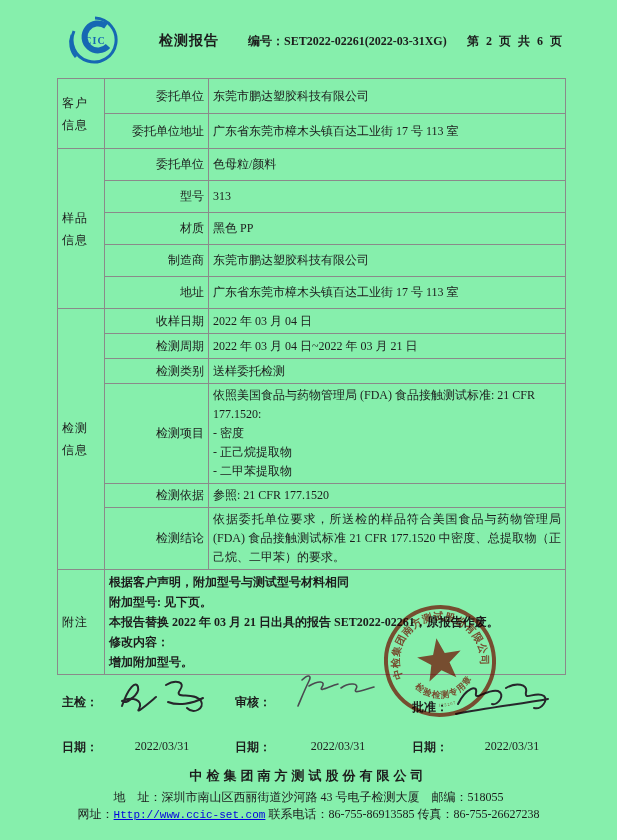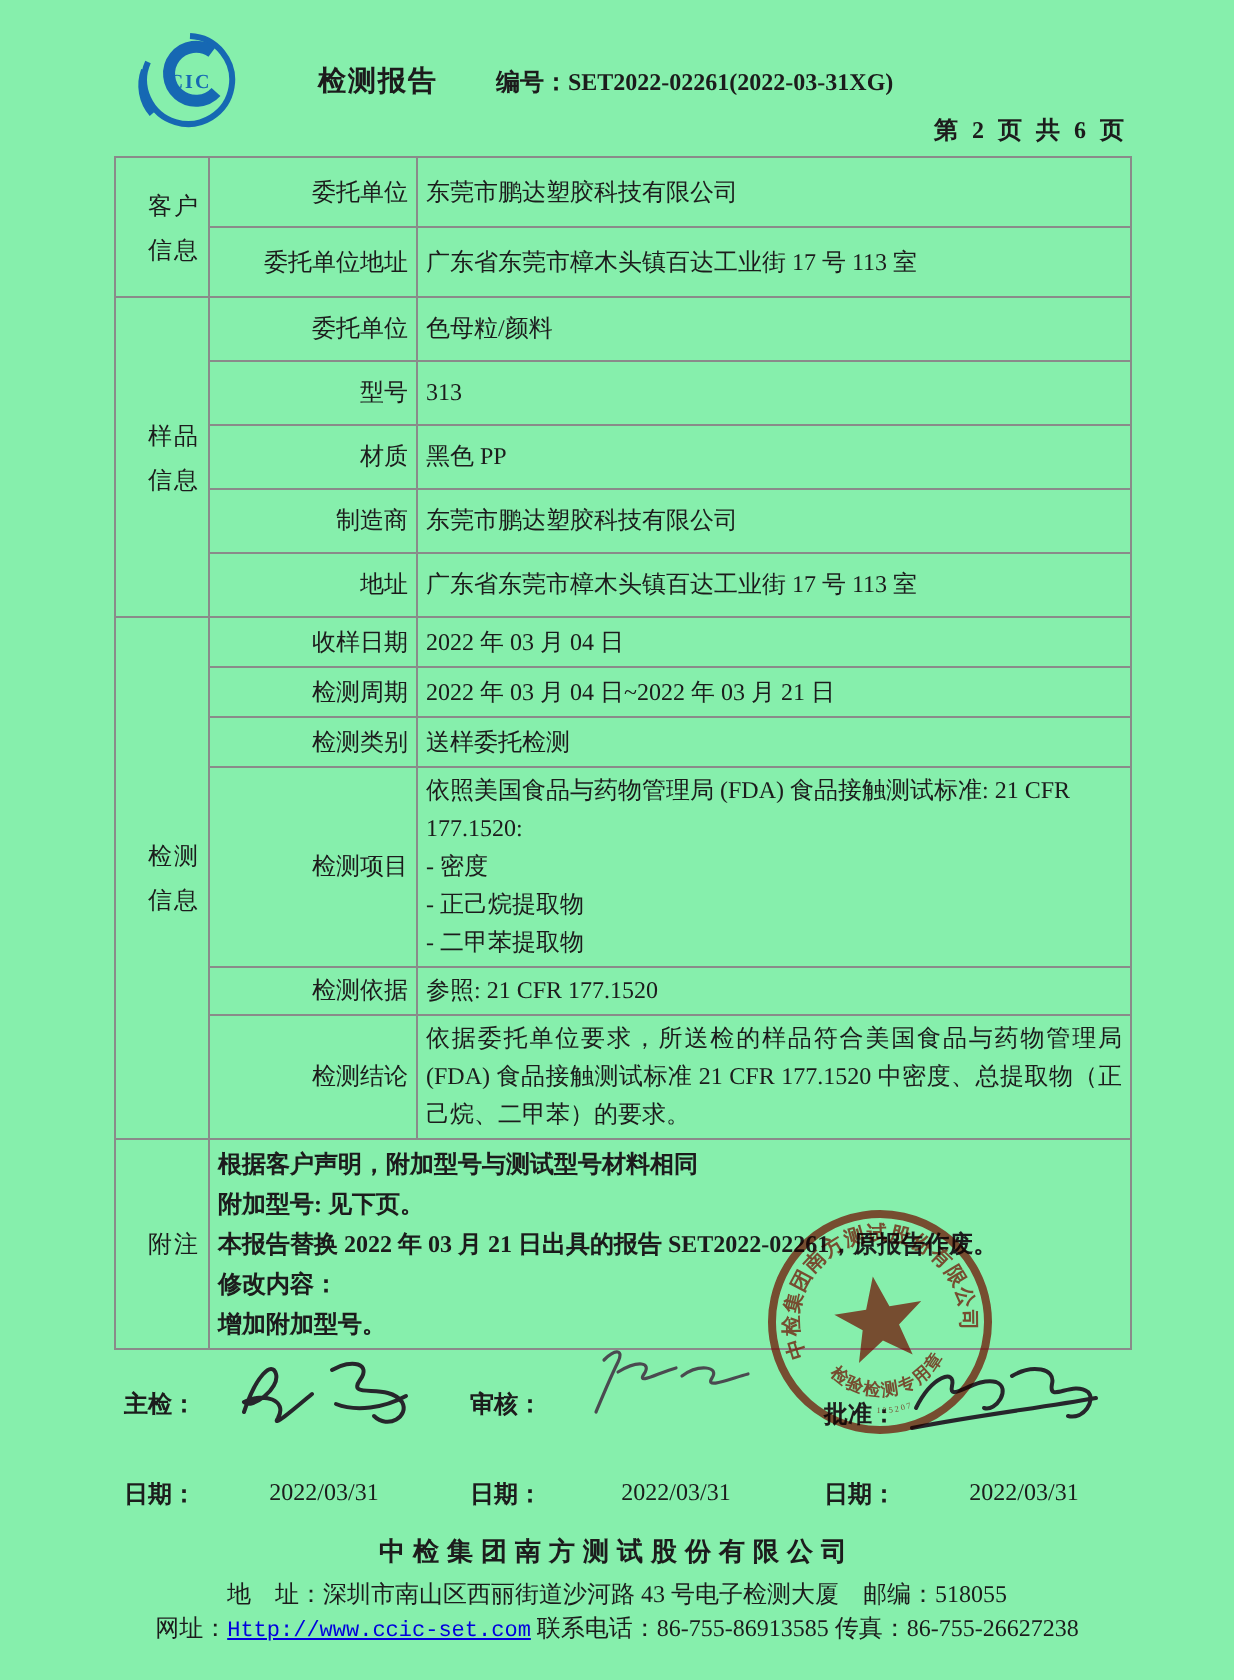--- a/index.html
+++ b/index.html
@@ -5,31 +5,31 @@
   html,body{margin:0;padding:0;}
   body{background:#e8e8e8;}
   .page{
     position:relative;width:617px;height:840px;margin:0 auto;background:#86efac;
     font-family:"Liberation Serif","DejaVu Serif",serif;color:#1c1c1c;overflow:hidden;
   }
   
   .logo{position:absolute;left:62px;top:15px;width:66px;height:50px;}
   .hdr-title{position:absolute;left:159px;top:32px;font-size:14px;font-weight:bold;letter-spacing:1px;}
   .hdr-no{position:absolute;left:236px;top:33px;font-size:12px;font-weight:bold;margin-left:12px;}
-  .hdr-page{position:absolute;left:467px;top:33px;font-size:12px;font-weight:bold;letter-spacing:2px;margin-top:24px;}
+  .hdr-page{position:absolute;left:467px;top:33px;font-size:12px;font-weight:bold;letter-spacing:2px;}
   
   table.report{
     position:absolute;left:57px;top:78px;width:508px;
     border-collapse:collapse;table-layout:fixed;font-size:12px;
   }
   table.report col.c1{width:47px;}
   table.report col.c2{width:104px;}
   table.report col.c3{width:357px;}
   table.report td{border:1px solid #8a8a8a;vertical-align:middle;padding:2px 4px;}
-  td.sec{text-align:right;white-space:pre-line;line-height:22px;letter-spacing:1px;}
+  td.sec{text-align:left;white-space:pre-line;line-height:22px;letter-spacing:1px;}
   td.fld{padding-left:9px;text-align:right;}
   td.val{padding-left:12px;}
   tr.h35{height:35px;} tr.h32{height:32px;} tr.h25{height:25px;}
   tr.h90{height:90px;} tr.h24{height:24px;} tr.h58{height:58px;} tr.h96{height:96px;}
   .ml{white-space:pre-line;line-height:19px;vertical-align:middle;}
   td.concl{line-height:19px;text-align:justify;padding-right:8px;}
   td.note{white-space:pre-line;line-height:20px;padding-left:9px;vertical-align:middle;font-weight:bold;}
   
   .siglabel{position:absolute;font-size:12px;font-weight:bold;}
   .dateval{position:absolute;font-size:12px;text-align:center;width:100px;}

